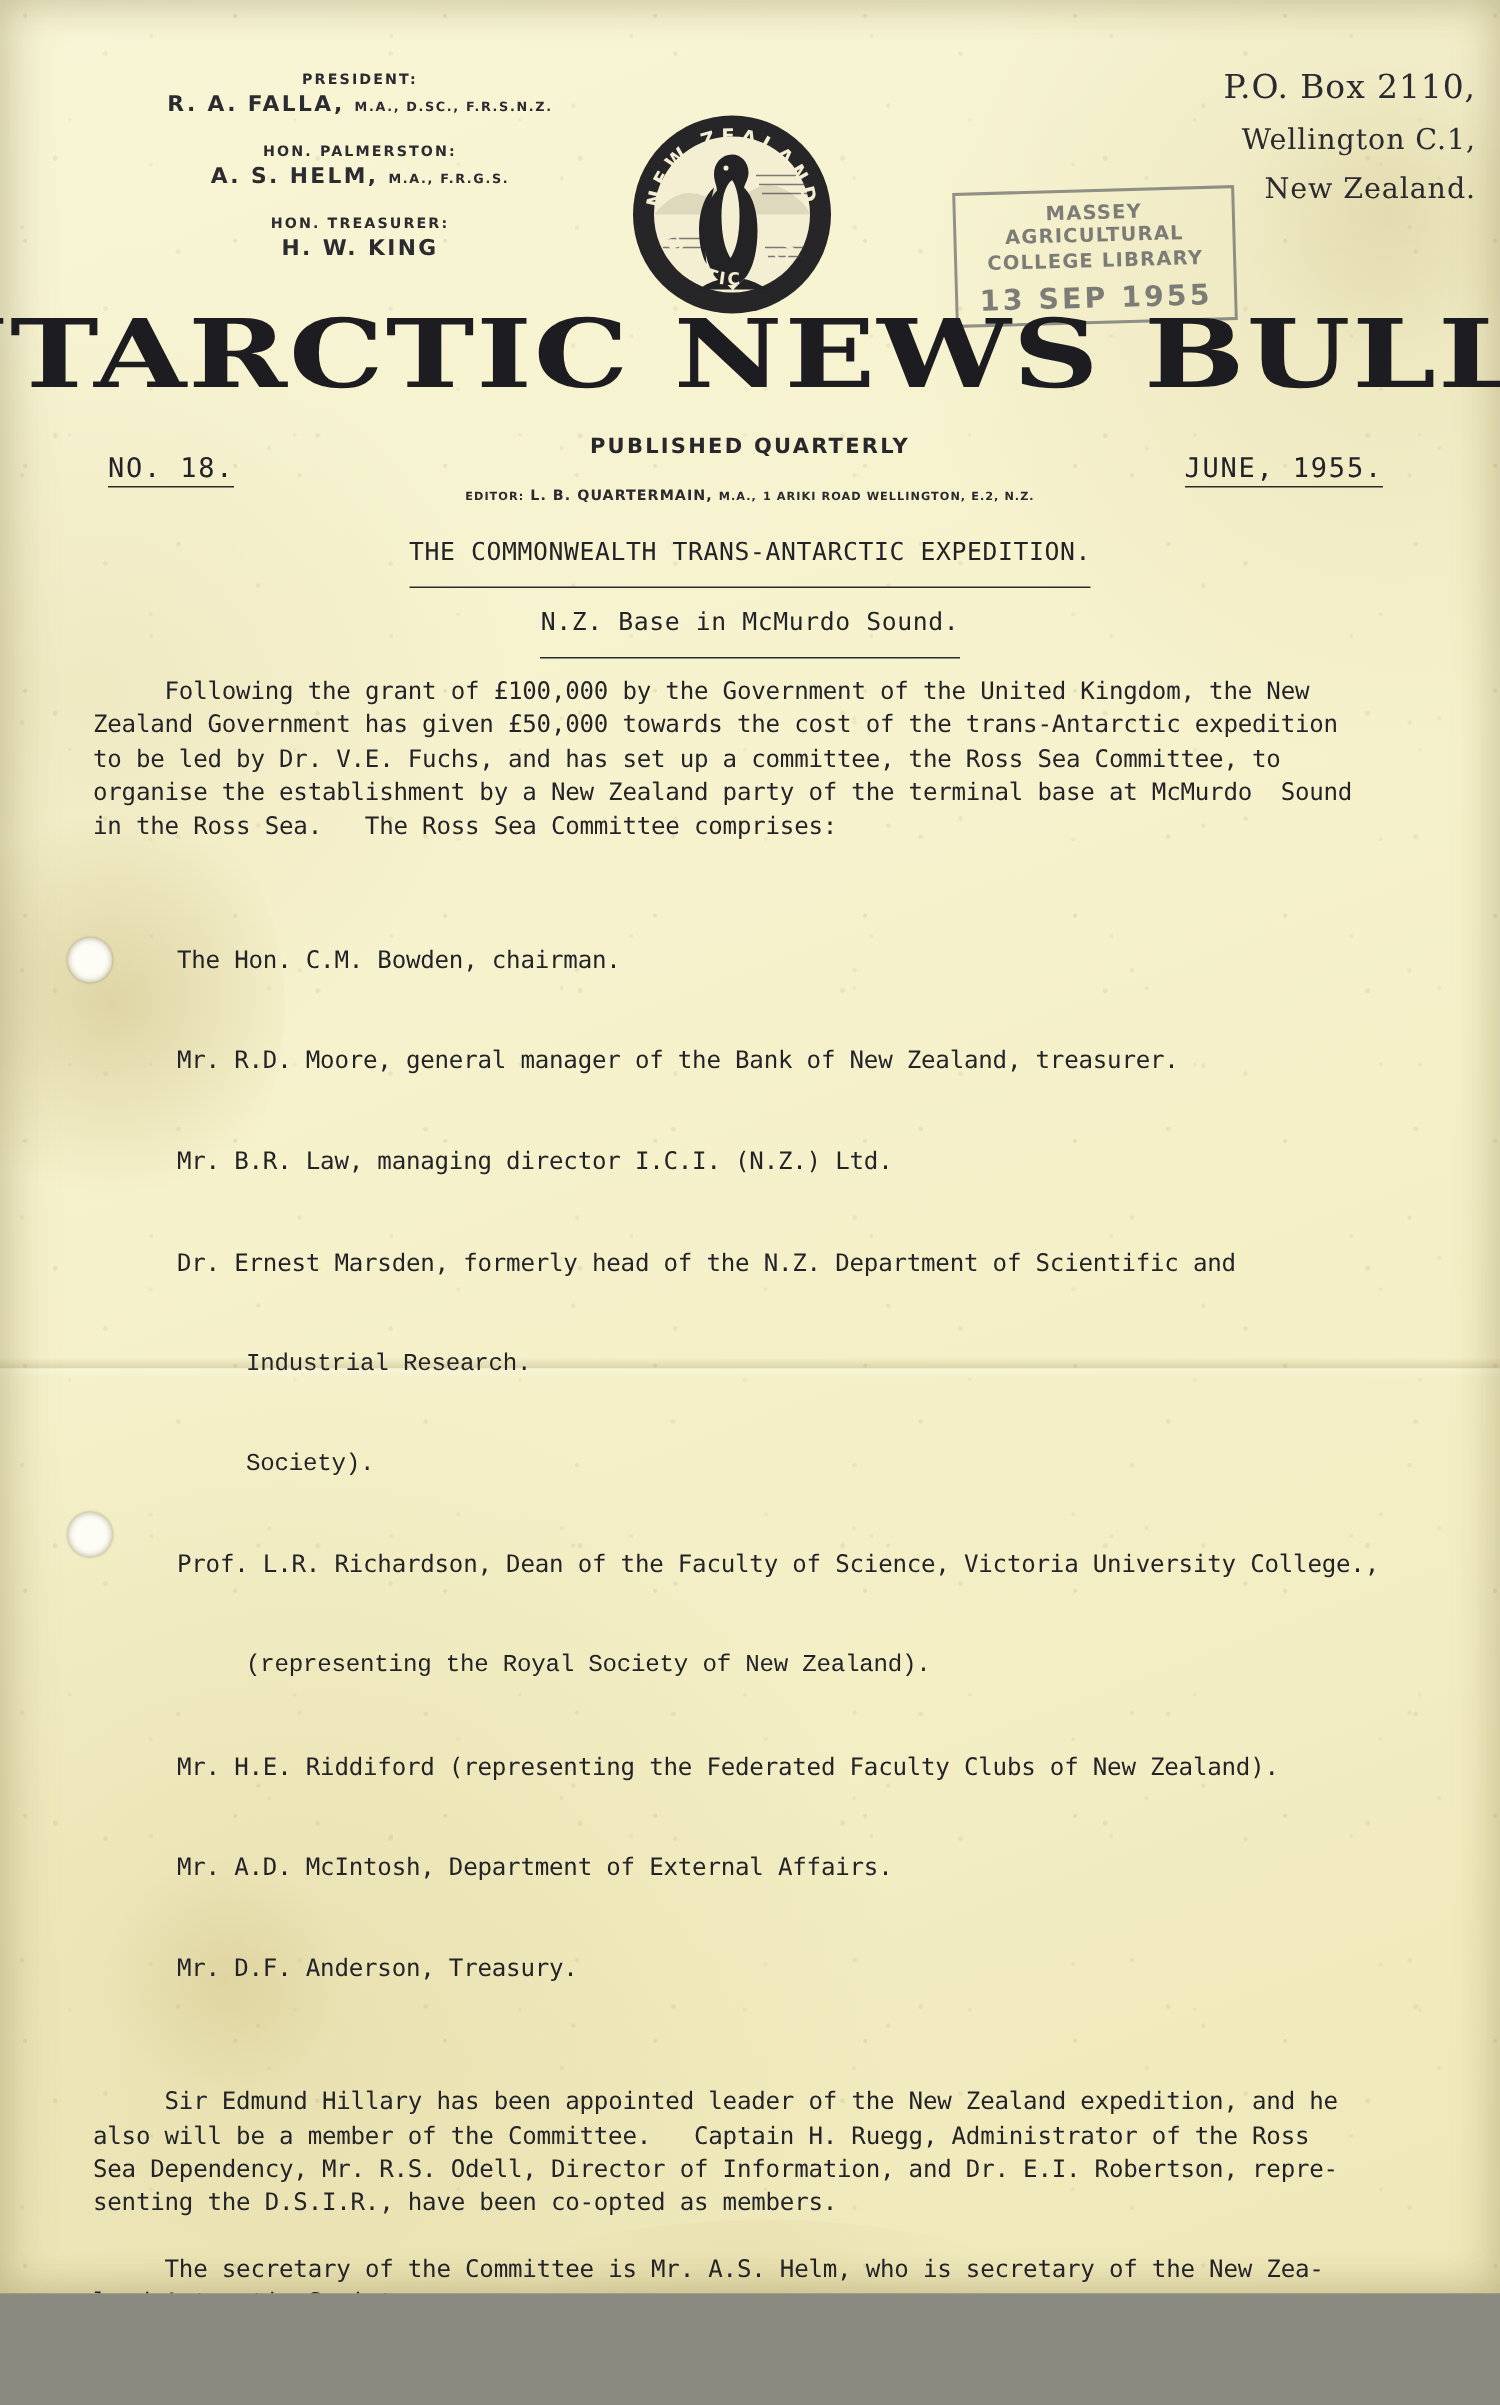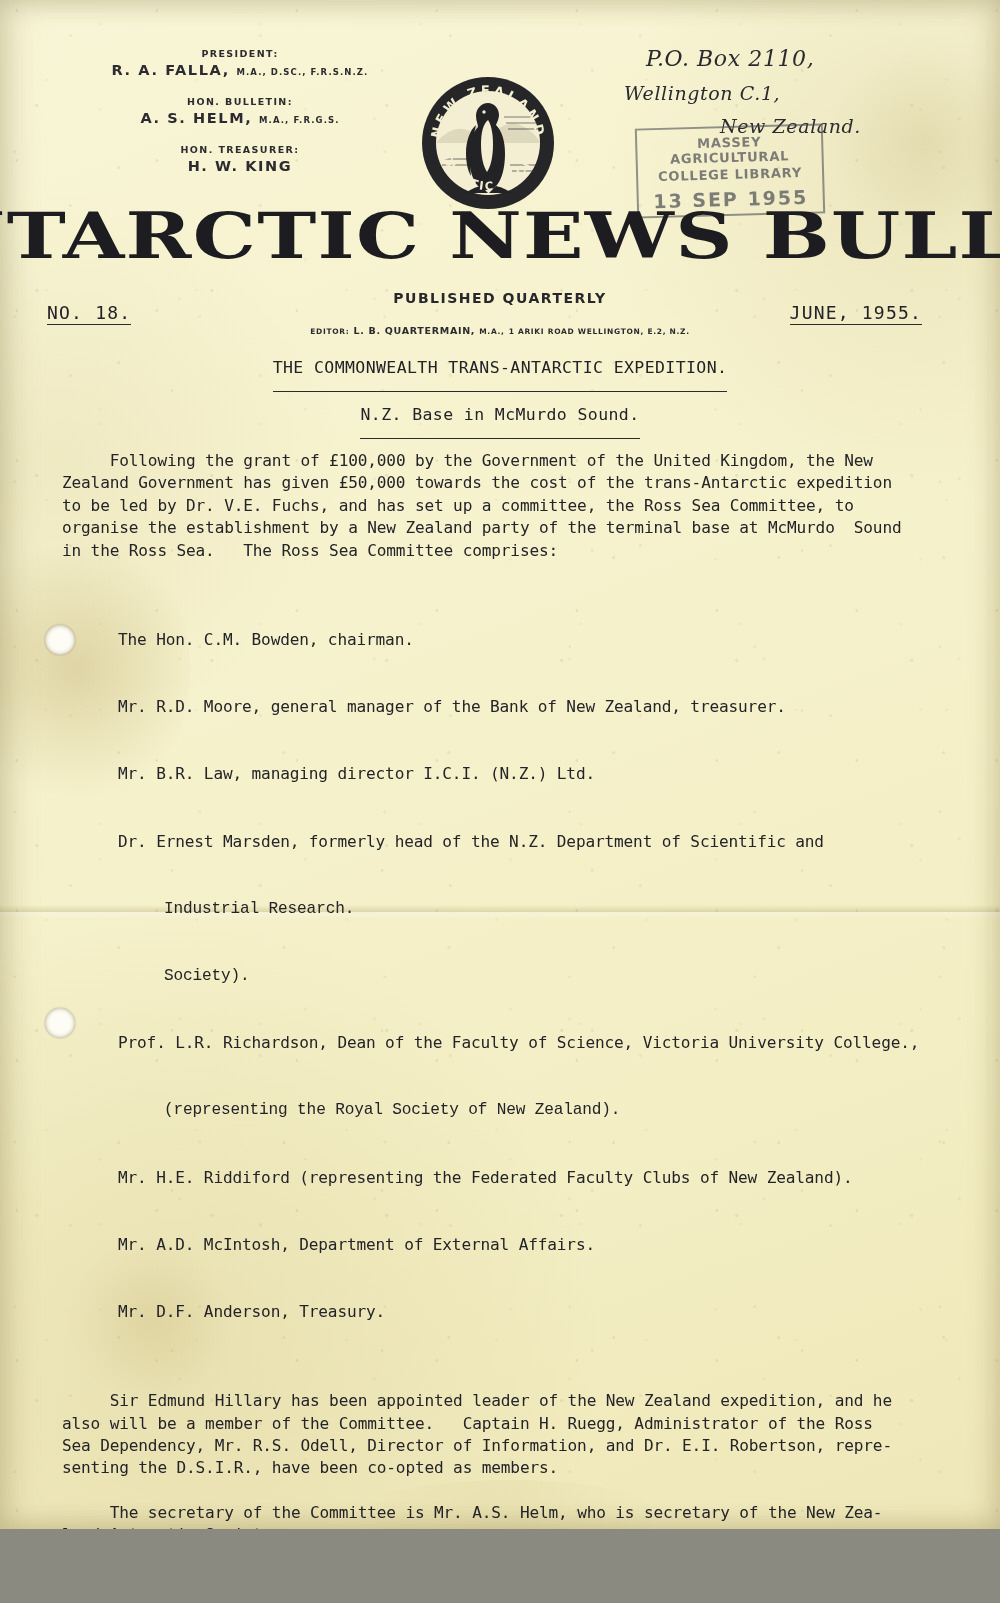--- a/index.html
+++ b/index.html
@@ -85,23 +85,23 @@
   .off-name {
     font-size: 14.5px; font-weight: 700; letter-spacing: 1.6px;
     margin-bottom: 18px; white-space: nowrap;
   }
   .off-name .post { font-size: 8.5px; letter-spacing: 1.1px; }
 
   .crest { position: absolute; left: 418px; top: 33px; width: 140px; height: 140px; }
   .crest svg { display: block; }
 
   .address {
-    position: absolute; left: 624px; top: 6px; width: 300px;
+    position: absolute; left: 684px; top: 6px; width: 300px;
     font-family: "DejaVu Serif", "Liberation Serif", serif;
-    font-style: italic; color: #2a2a2f;
+    color: #2a2a2f; text-align: right;
   }
   .addr-line { white-space: nowrap; letter-spacing: .6px; }
   .addr-1 { font-size: 22px; margin-left: 22px; }
   .addr-2 { font-size: 19px; margin-top: 11px; }
   .addr-3 { font-size: 19px; margin-left: 96px; margin-top: 11px; }
 
   .libstamp {
     position: absolute; left: 636px; top: 86px;
     width: 184px; height: 86px;
     border: 2px solid rgba(78,80,86,.60);
@@ -145,21 +145,21 @@
   }
   .mast-editor .sm { font-size: 7.5px; }
 
   .issue-no, .issue-date {
     position: absolute; top: 302px;
     font-size: 18px; letter-spacing: 1.2px;
     border-bottom: 1.5px solid #2a2a2f;
     padding-bottom: 1px;
     color: #222227;
   }
-  .issue-no { left: 47px; text-align: right; }
+  .issue-no { left: 72px; text-align: right; }
   .issue-date { right: 78px; }
 
   
   .body { position: absolute; top: 358px; left: 0; width: 1000px; }
 
   .h-main, .h-sub {
     text-align: center;
     font-size: 16.5px;
     letter-spacing: .4px;
     color: #222227;
@@ -211,21 +211,21 @@
   <div class="hole" style="left:45px; top:625px;"></div>
   <div class="hole" style="left:45px; top:1008px;"></div>
   <div class="edge-shade"></div>
 
   <div class="letterhead">
 
     <div class="officers">
       <div class="off-role">PRESIDENT:</div>
       <div class="off-name"><span>R. A. FALLA,</span> <span class="post">M.A., D.SC., F.R.S.N.Z.</span></div>
 
-      <div class="off-role">HON. BULLETIN:</div>
+      <div class="off-role">HON. PALMERSTON:</div>
       <div class="off-name"><span>A. S. HELM,</span> <span class="post">M.A., F.R.G.S.</span></div>
 
       <div class="off-role">HON. TREASURER:</div>
       <div class="off-name">H. W. KING</div>
     </div>
 
     <div class="crest">
       <svg width="140" height="140" viewBox="0 0 140 140" aria-hidden="true">
         <defs>
           <path id="arcTop" d="M 22,70 A 48,48 0 0 1 118,70"></path>

